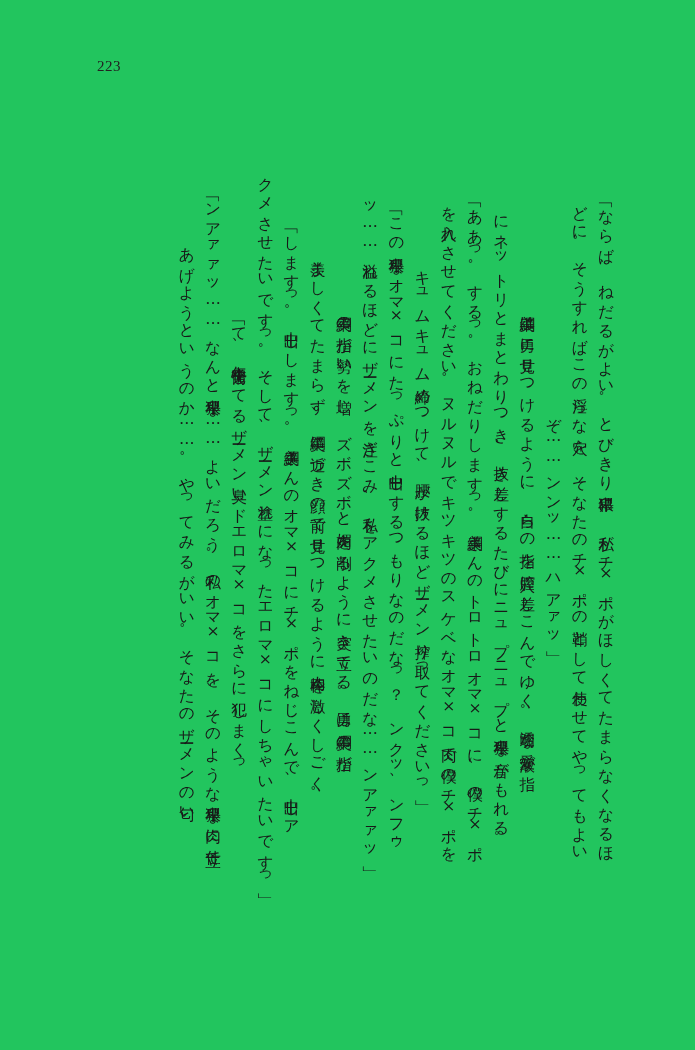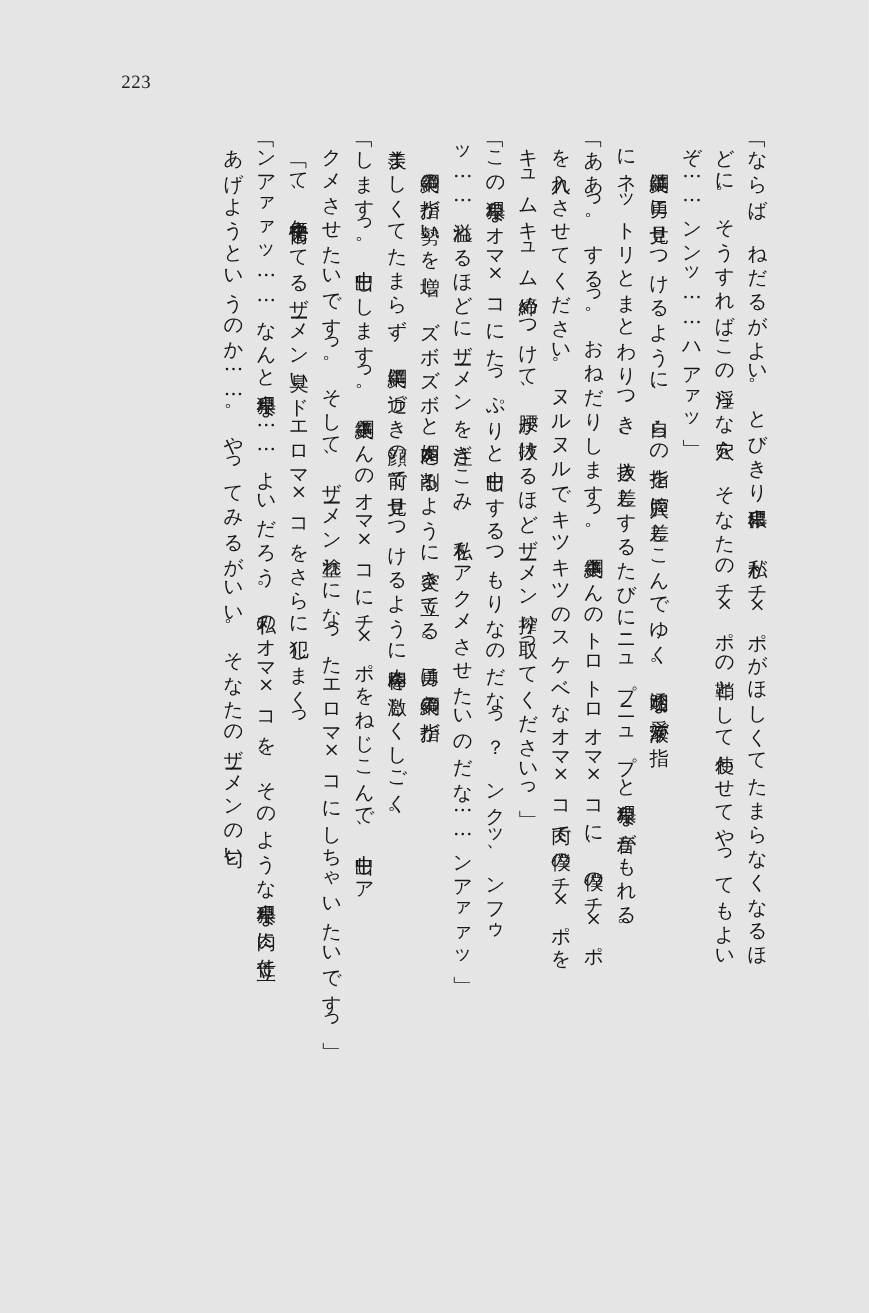--- a/index.html
+++ b/index.html
@@ -11,22 +11,23 @@
     width: 695px;
     height: 1050px;
     overflow: hidden;
     font-family: "DejaVu Serif", "Liberation Serif", serif;
     color: #1a1a1a;
   }
   .page {
     position: relative;
     width: 695px;
     height: 1050px;
-    background: #e5e5e5;
+    background: #22c55e;
     box-sizing: border-box;
+    text-align: center;
   }
   .page-number {
     position: absolute;
     top: 58px;
     left: 97px;
     font-size: 15px;
     letter-spacing: 0.5px;
     color: #222;
     font-family: "Liberation Serif", "DejaVu Serif", serif;
   }

